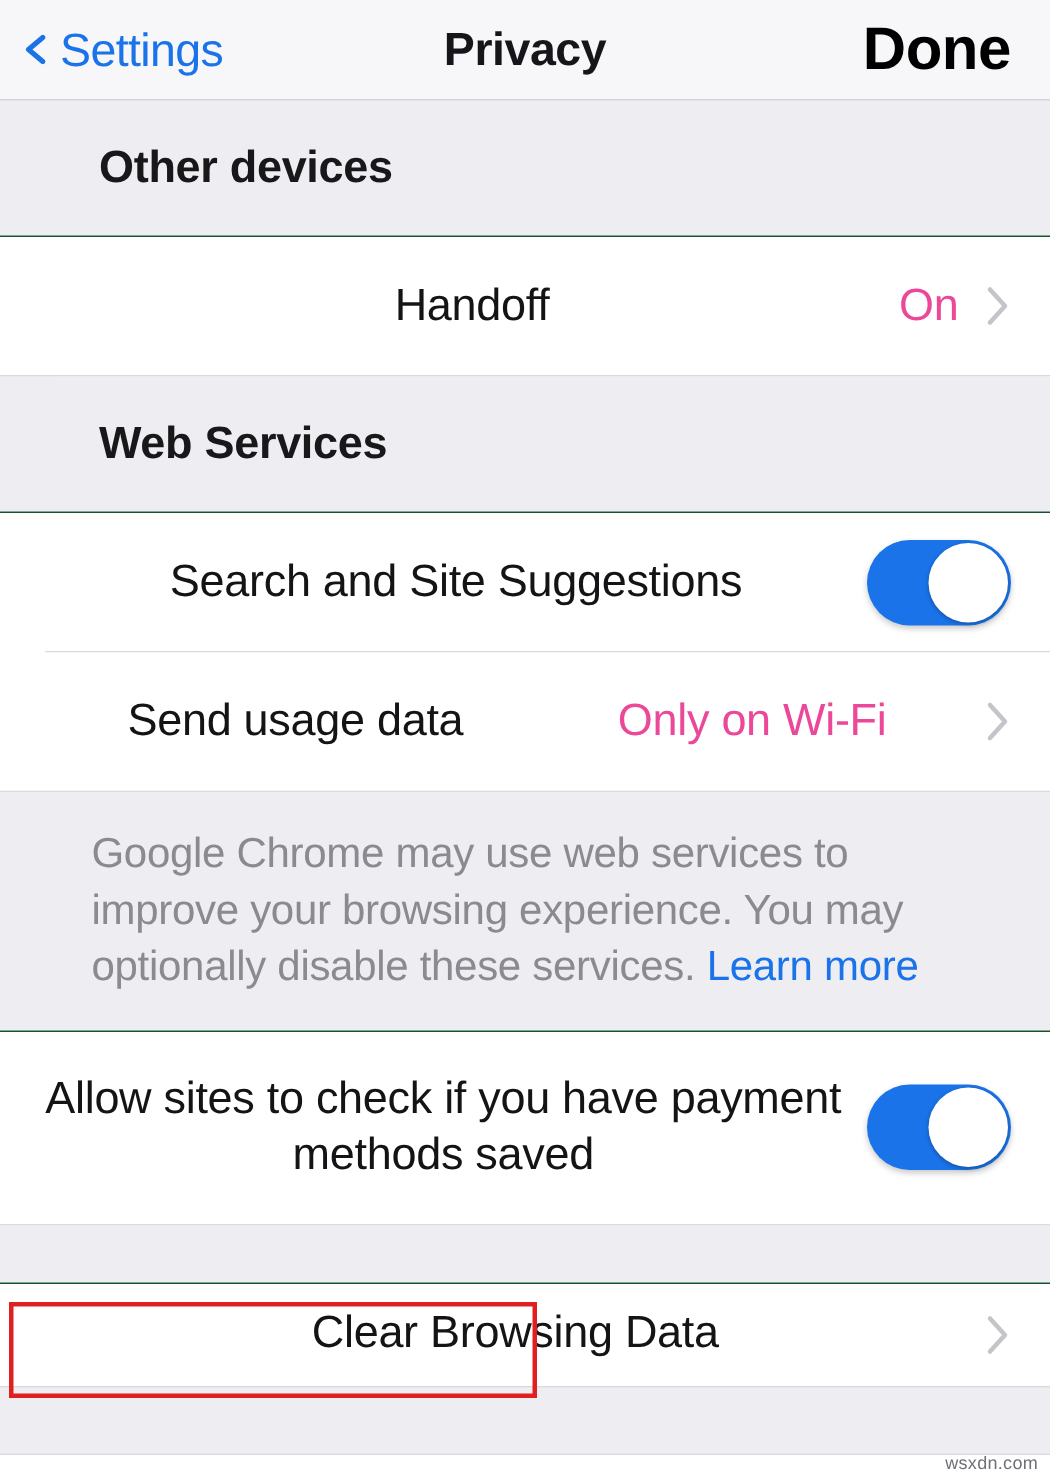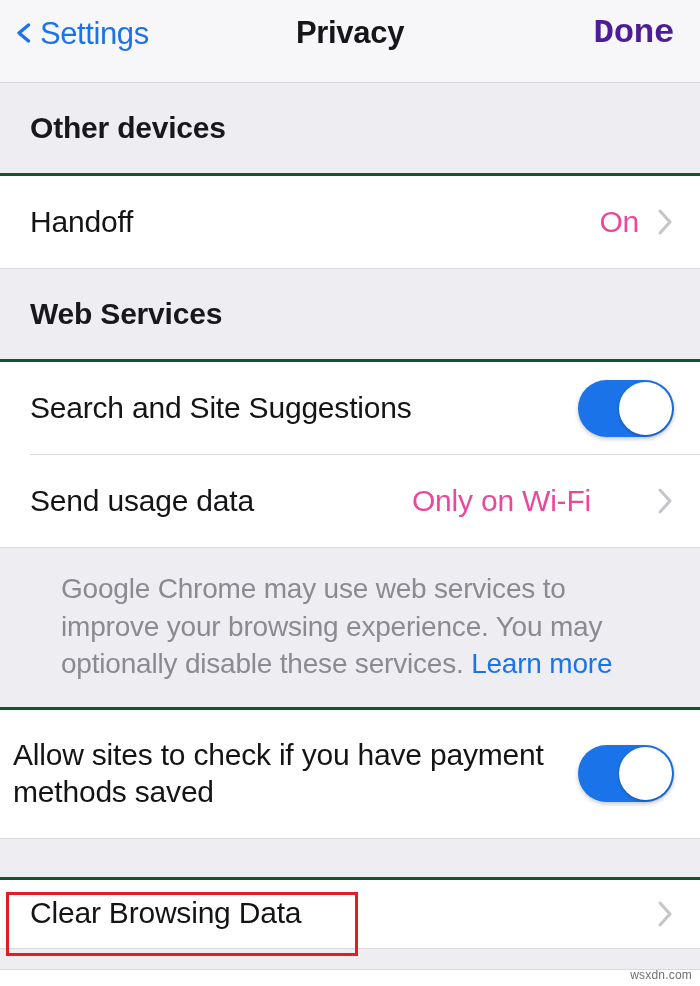--- a/index.html
+++ b/index.html
@@ -18,21 +18,21 @@
     position: relative;
     width: 700px;
     height: 986px;
     background: #eeeef2;
     overflow: hidden;
   }
 
   
   .navbar {
     position: relative;
-    height: 83px;
+    height: 67px;
     background: #f7f7f9;
     border-bottom: 1px solid #d4d4d8;
     box-sizing: border-box;
   }
   .nav-back {
     position: absolute;
     left: 14px;
     top: 0;
     height: 66px;
     display: flex;
@@ -66,49 +66,50 @@
     color: #16161a;
     letter-spacing: -0.3px;
   }
   .nav-done {
     position: absolute;
     right: 26px;
     top: 0;
     height: 66px;
     display: flex;
     align-items: center;
-    font-size: 34px;
+    font-size: 40px;
     font-weight: bold;
-    color: #4c1d95;
+    color: #000000;
     letter-spacing: -0.3px;
     cursor: pointer;
-    font-family: Liberation Mono, monospace;
   }
 
   
   .section-header {
     background: #eeeef2;
     padding: 0 0 0 30px;
     display: flex;
     align-items: center;
     font-size: 30px;
     font-weight: bold;
     color: #18181b;
     letter-spacing: -0.2px;
     box-sizing: border-box;
+    margin-left: 36px;
   }
   .sh-other { height: 90px; }
   .sh-web   { height: 90px; }
 
   
   .list-block {
     background: #ffffff;
-    border-top: 3px solid #14532d;
+    border-top: 1px solid #14532d;
     border-bottom: 1px solid #d9d9de;
     box-sizing: border-box;
+    text-align: center;
   }
   .row {
     position: relative;
     display: flex;
     align-items: center;
     padding: 0 26px 0 30px;
     box-sizing: border-box;
     background: #ffffff;
     cursor: default;
   }

